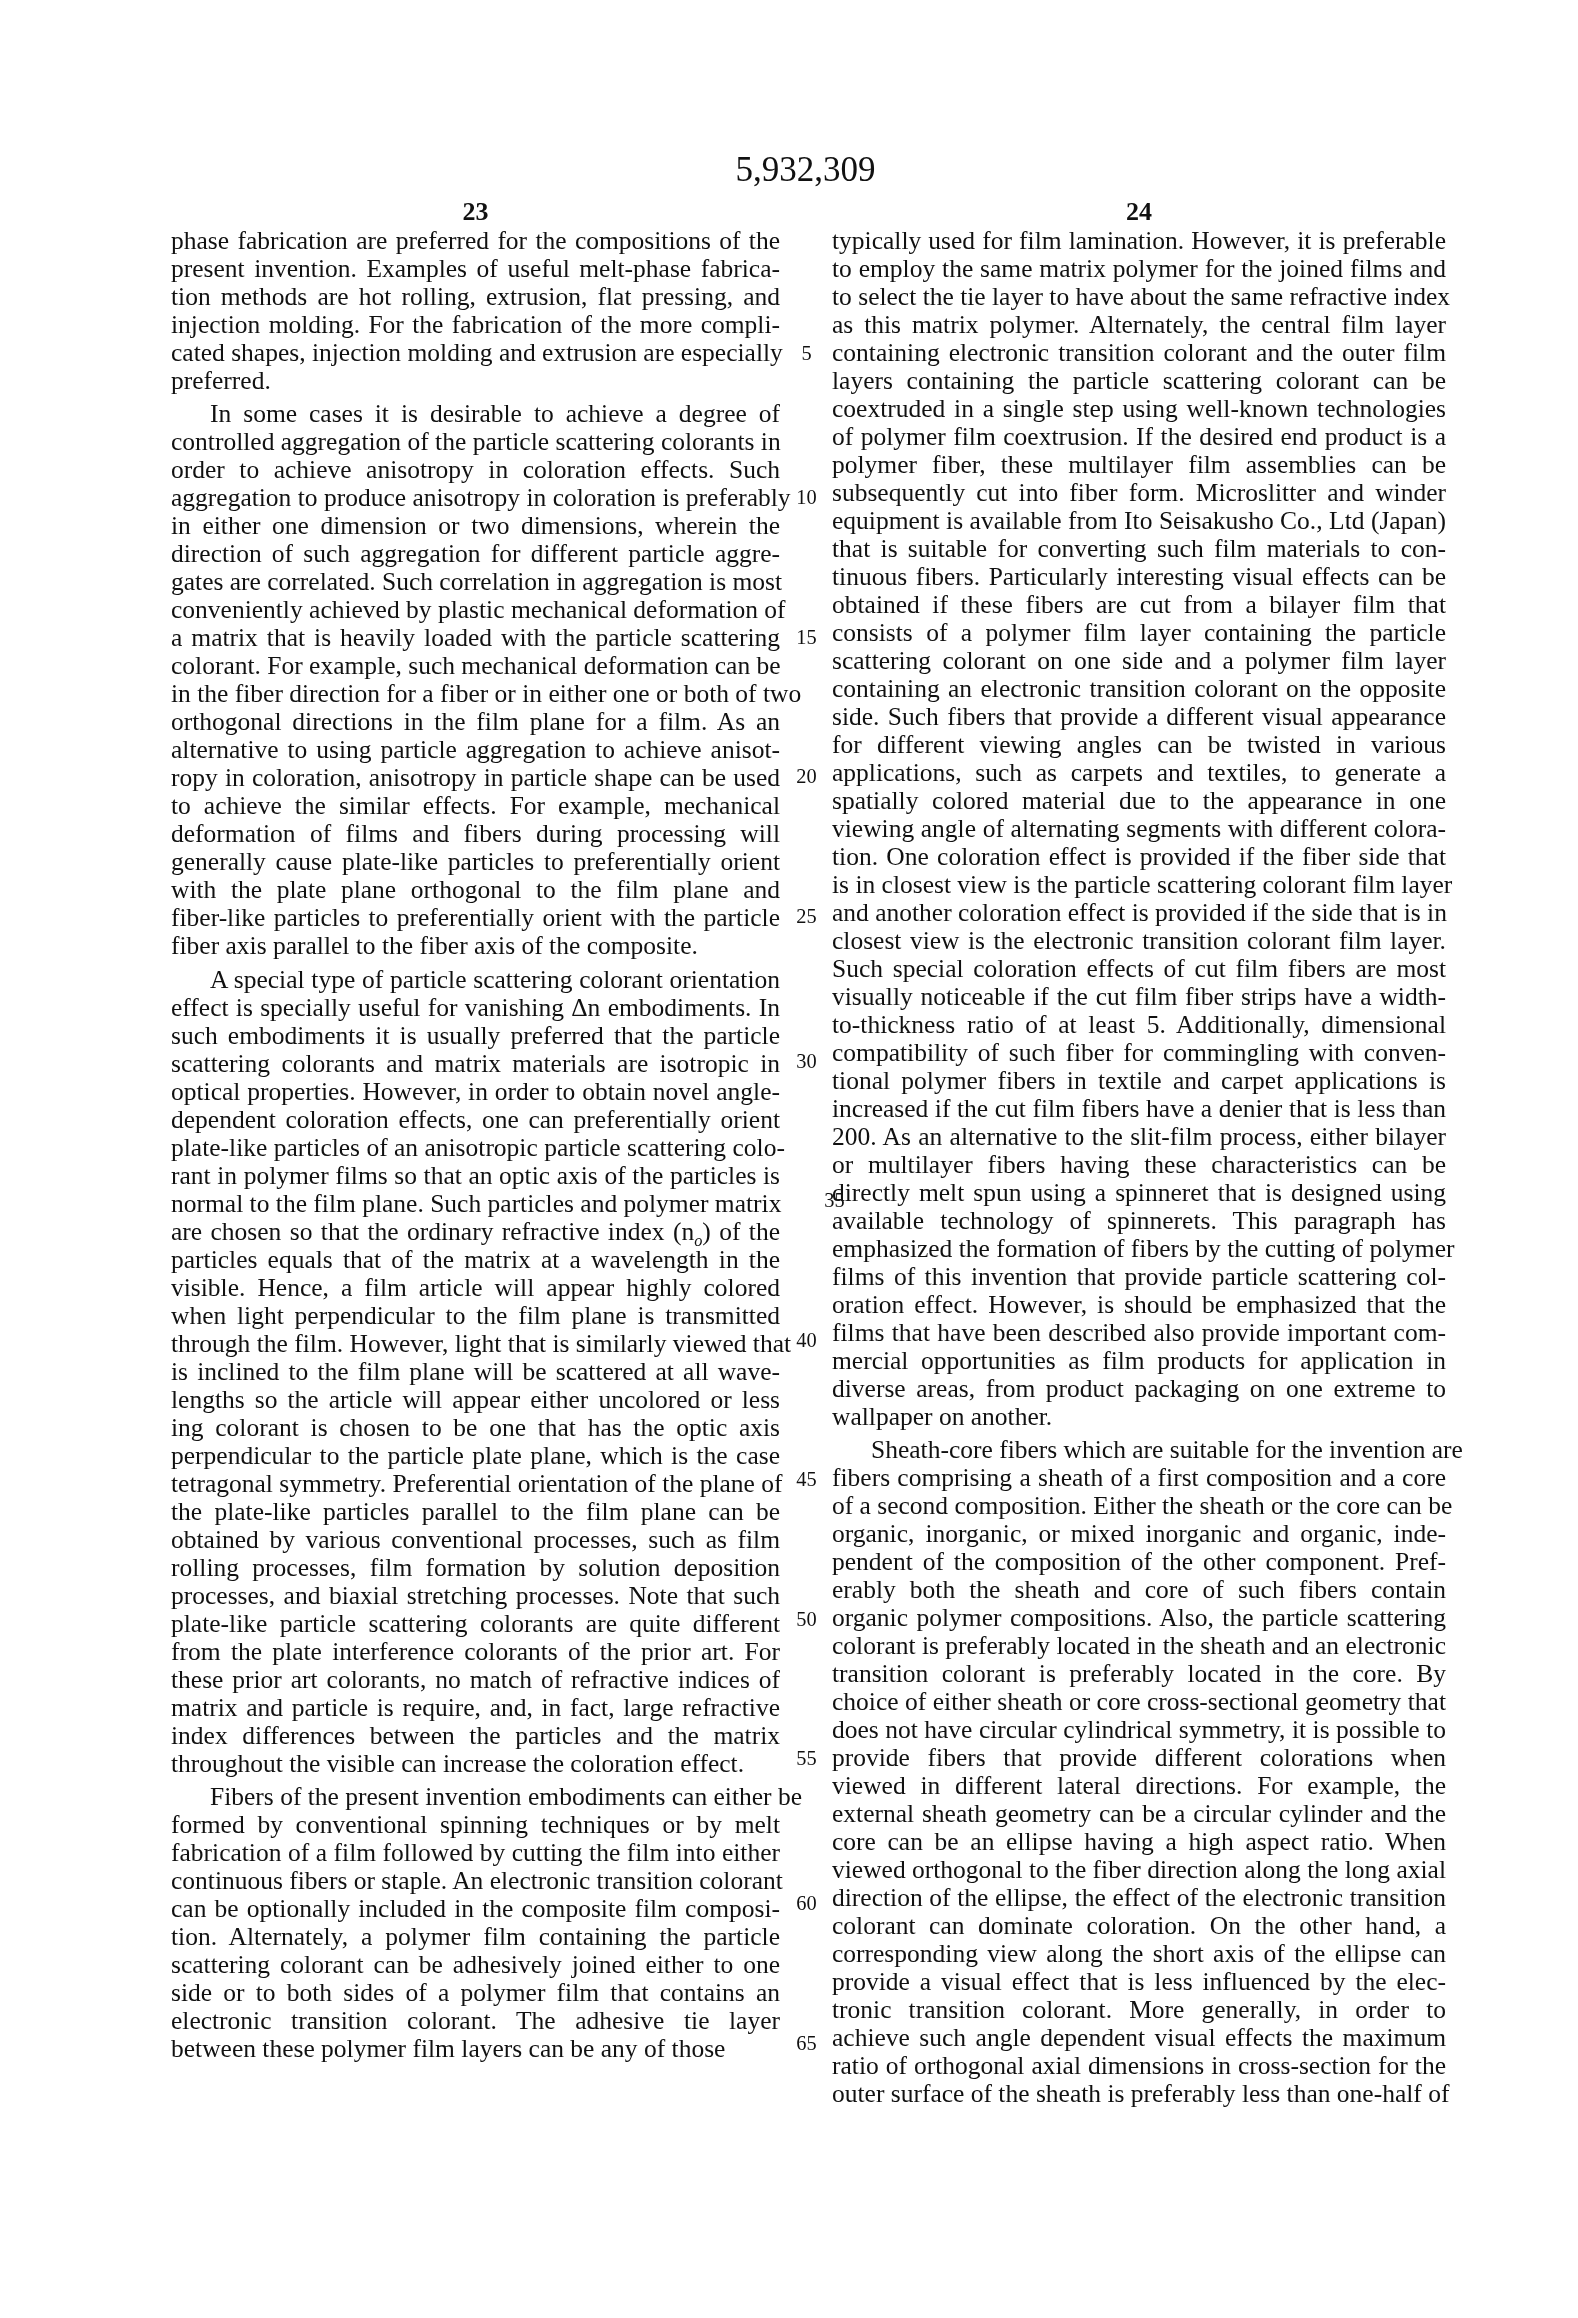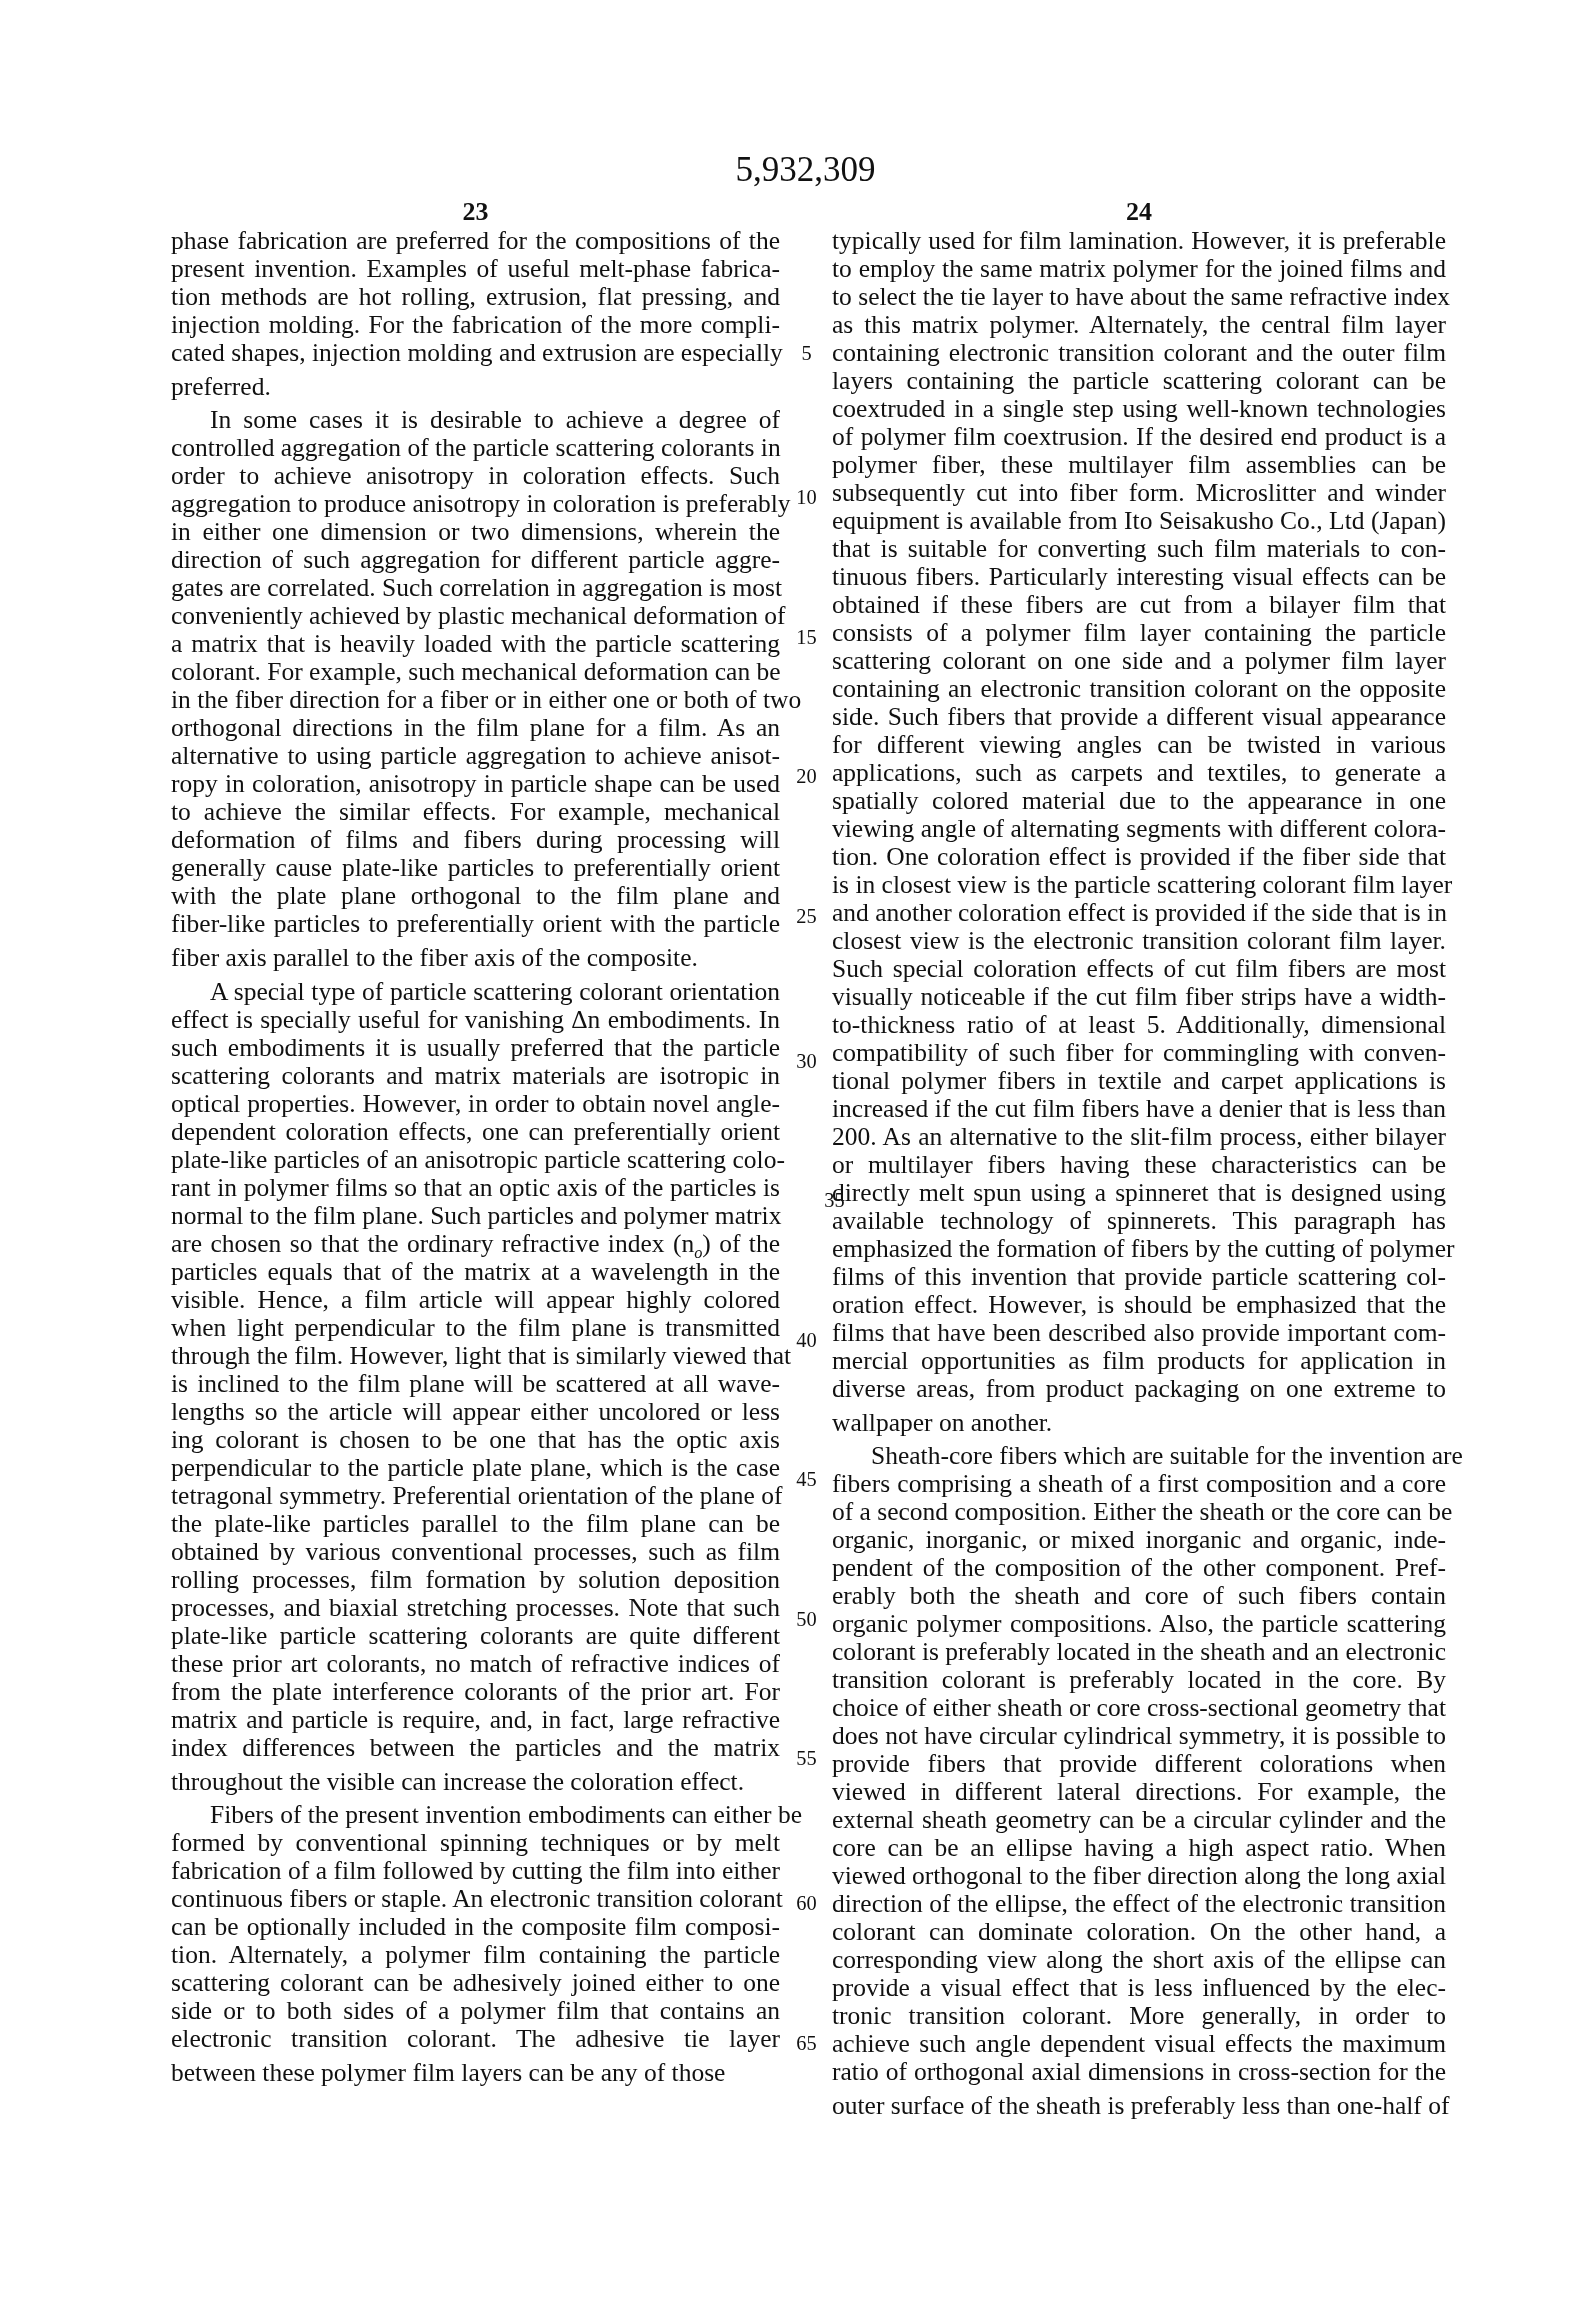--- a/index.html
+++ b/index.html
@@ -9,21 +9,21 @@
                    font-size: 35px; letter-spacing: 0px; line-height: 38px; }
   .col-number { position: absolute; top: 193px; font-size: 26px; font-weight: bold; line-height: 38px;
                 text-align: center; }
   .col-number.left { left: 171px; width: 609px; }
   .col-number.right { left: 832px; width: 614px; }
   .column { position: absolute; top: 227px; font-size: 25.5px; }
   .column.left { left: 171px; width: 609px; }
   .column.right { left: 832px; width: 614px; }
   .line { display: block; height: 28px; line-height: 28px; white-space: nowrap;
           text-align: justify; text-align-last: justify; overflow: visible; }
-  .line.last { text-align-last: left; margin-top: 6px; }
+  .line.last { text-align-last: left; }
   .line.indent { padding-left: 39px; }
   .line.pstart { margin-top: 5.4px; }
   .line sub { font-size: 16.3px; font-style: italic; line-height: 0; }
   .gutter { position: absolute; left: 789px; width: 35px; top: 227px; font-size: 20.4px; }
   .gutter .ln { position: absolute; left: 0; width: 35px; text-align: center; line-height: 28px; }
 </style>
 </head>
 <body>
 
 <div class="patent-number">5,932,309</div>
@@ -74,22 +74,22 @@
     <span class="line">is inclined to the film plane will be scattered at all wave-</span>
     <span class="line">lengths so the article will appear either uncolored or less</span>
     <span class="line">ing colorant is chosen to be one that has the optic axis</span>
     <span class="line">perpendicular to the particle plate plane, which is the case</span>
     <span class="line">tetragonal symmetry. Preferential orientation of the plane of</span>
     <span class="line">the plate-like particles parallel to the film plane can be</span>
     <span class="line">obtained by various conventional processes, such as film</span>
     <span class="line">rolling processes, film formation by solution deposition</span>
     <span class="line">processes, and biaxial stretching processes. Note that such</span>
     <span class="line">plate-like particle scattering colorants are quite different</span>
+    <span class="line">from the plate interference colorants of the prior art. For</span>
     <span class="line">these prior art colorants, no match of refractive indices of</span>
-    <span class="line">from the plate interference colorants of the prior art. For</span>
     <span class="line">matrix and particle is require, and, in fact, large refractive</span>
     <span class="line">index differences between the particles and the matrix</span>
     <span class="line last">throughout the visible can increase the coloration effect.</span>
     <span class="line indent pstart">Fibers of the present invention embodiments can either be</span>
     <span class="line">formed by conventional spinning techniques or by melt</span>
     <span class="line">fabrication of a film followed by cutting the film into either</span>
     <span class="line">continuous fibers or staple. An electronic transition colorant</span>
     <span class="line">can be optionally included in the composite film composi-</span>
     <span class="line">tion. Alternately, a polymer film containing the particle</span>
     <span class="line">scattering colorant can be adhesively joined either to one</span>

